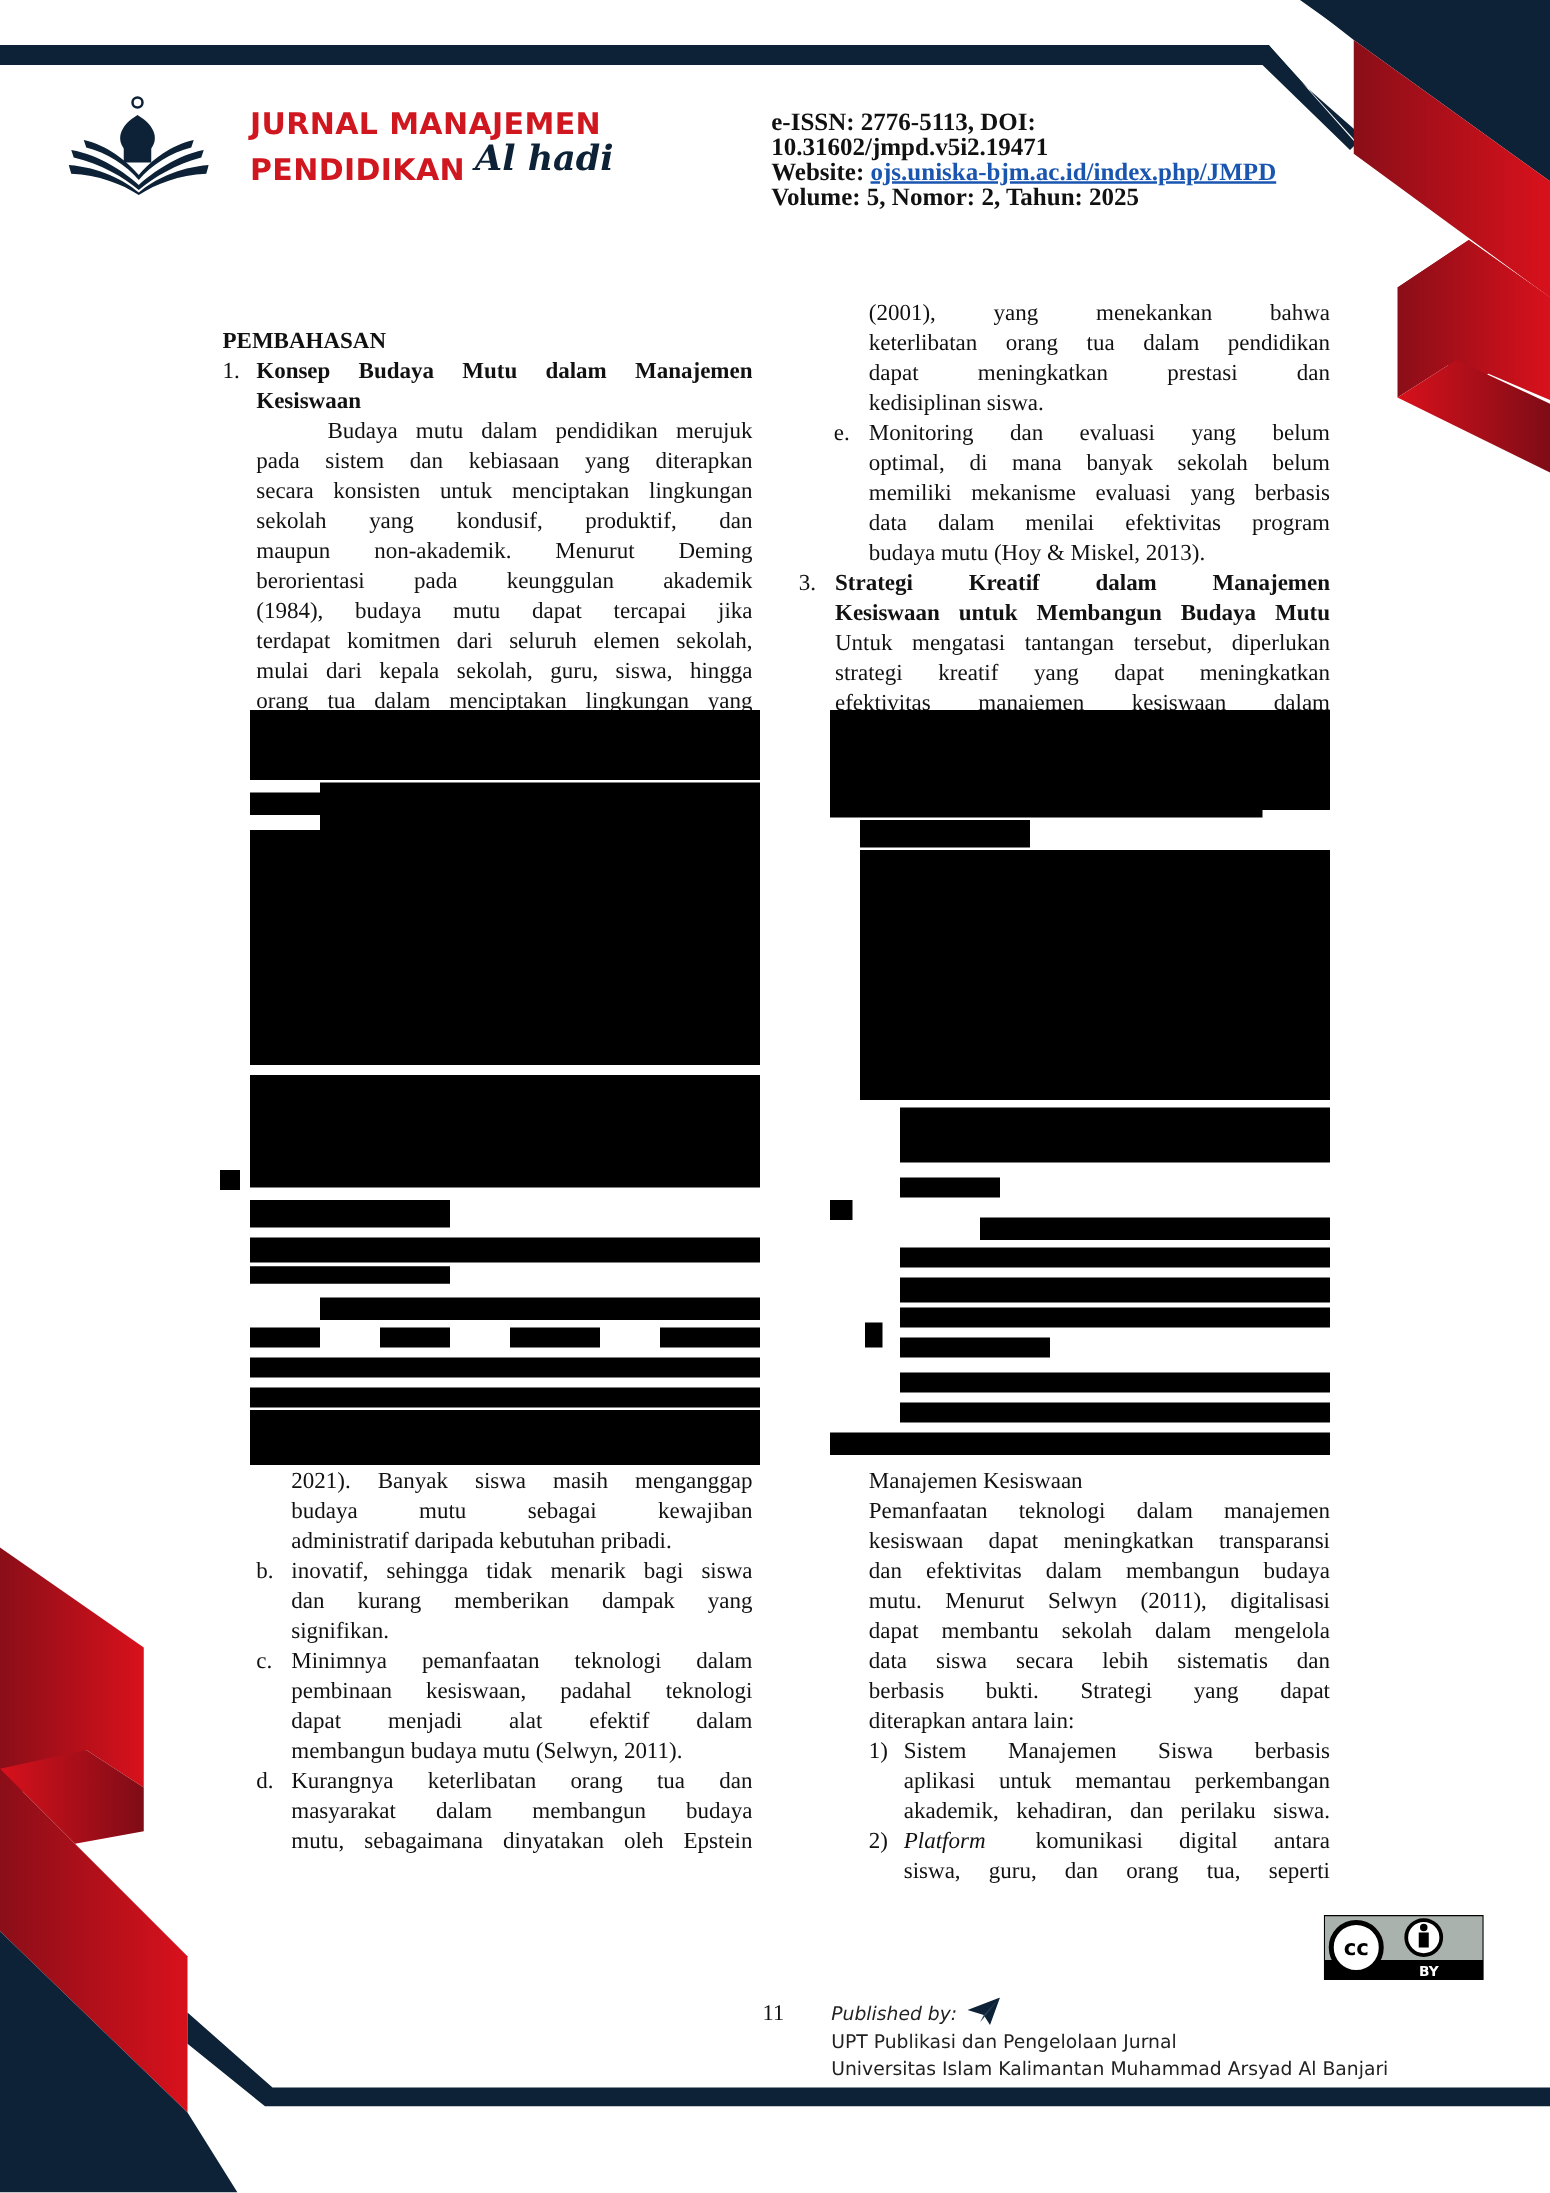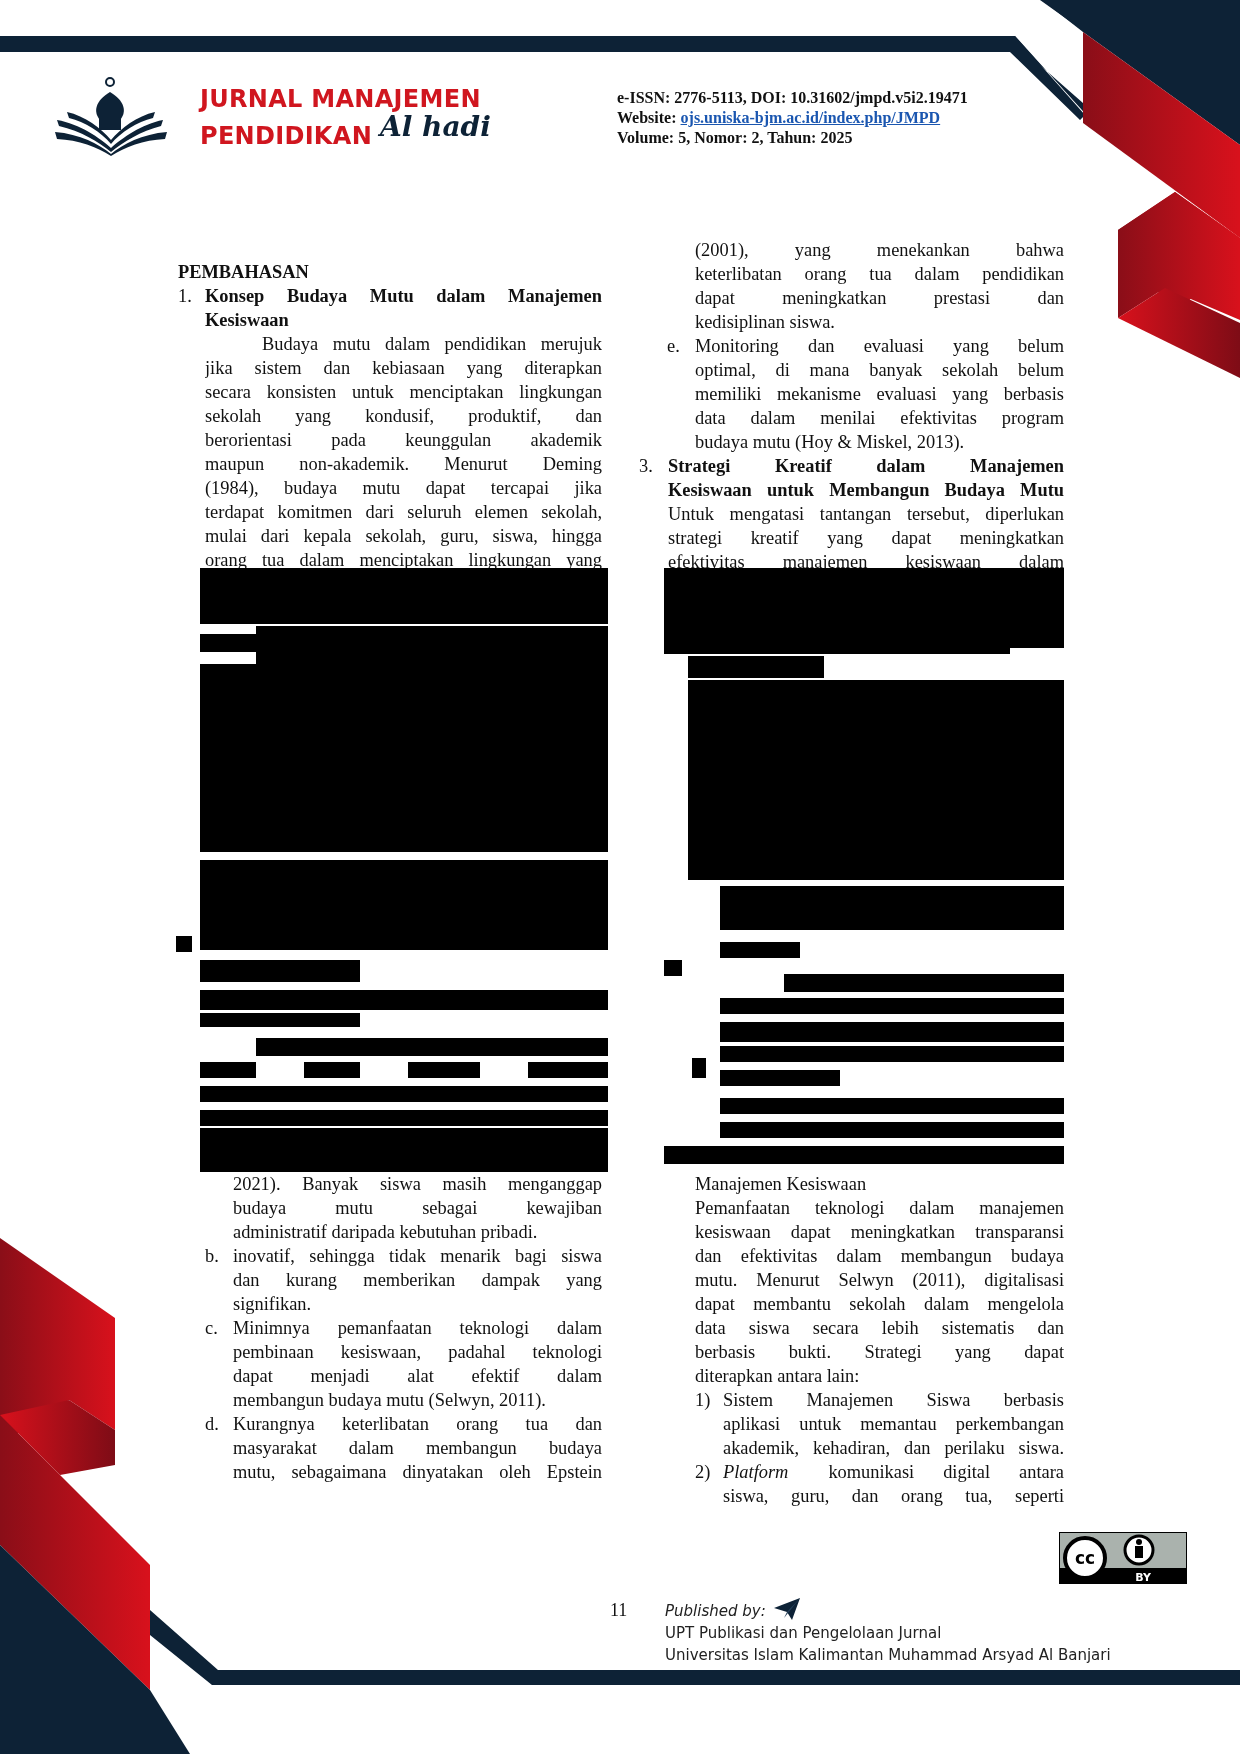--- a/index.html
+++ b/index.html
@@ -6,21 +6,21 @@
   body { width: 1240px; height: 1754px; position: relative; background: #ffffff; overflow: hidden;
          font-family: "Liberation Serif", "DejaVu Serif", serif; color: #111; }
   .abs { position: absolute; }
   .deco svg { display: block; }
 
   
   .logo-title { font-family: "DejaVu Sans", "Liberation Sans", sans-serif; font-weight: bold; color: #d0161f;
                 font-size: 24px; letter-spacing: 0.3px; line-height: 30px; }
   .logo-script { font-family: "DejaVu Serif", "Liberation Serif", serif; font-style: italic; font-weight: bold;
                  color: #0d2236; font-size: 28px; }
-  .meta { font-family: "Liberation Serif", serif; font-weight: bold; font-size: 16px; line-height: 20px; color: #111; }
+  .meta { font-family: "Liberation Serif", serif; font-weight: bold; font-size: 20px; line-height: 20px; color: #111; }
   .meta a { color: #1a56b0; text-decoration: underline; }
 
   
   .col { position: absolute; font-size: 18.4px; line-height: 24px; text-align: justify; }
   .line { display: block; height: 24px; white-space: nowrap; overflow: hidden; text-align: justify; text-align-last: justify; }
   .line.last { text-align-last: left; }
   .bold { font-weight: bold; }
   .item { position: relative; }
   .marker { position: absolute; left: 0; }
   .redact { position: absolute; background: #000; }
@@ -86,25 +86,25 @@
   <div>Volume: 5, Nomor: 2, Tahun: 2025</div>
 </div>
 
 <div class="col" style="left:178px;top:260px;width:424px;">
   <span class="line last bold">PEMBAHASAN</span>
   <div class="item" style="padding-left:27px;">
     <span class="marker">1.</span>
     <span class="line bold">Konsep Budaya Mutu dalam Manajemen</span>
     <span class="line last bold">Kesiswaan</span>
     <span class="line" style="padding-left:57px;">Budaya mutu dalam pendidikan merujuk</span>
-    <span class="line">jika sistem dan kebiasaan yang diterapkan</span>
+    <span class="line">pada sistem dan kebiasaan yang diterapkan</span>
     <span class="line">secara konsisten untuk menciptakan lingkungan</span>
     <span class="line">sekolah yang kondusif, produktif, dan</span>
+    <span class="line">maupun non-akademik. Menurut Deming</span>
     <span class="line">berorientasi pada keunggulan akademik</span>
-    <span class="line">maupun non-akademik. Menurut Deming</span>
     <span class="line">(1984), budaya mutu dapat tercapai jika</span>
     <span class="line">terdapat komitmen dari seluruh elemen sekolah,</span>
     <span class="line">mulai dari kepala sekolah, guru, siswa, hingga</span>
     <span class="line">orang tua dalam menciptakan lingkungan yang</span>
   </div>
 </div>
 
 <div class="abs" style="left:200px;top:568px;width:408px;height:600px;">
   <div class="redact" style="left:0;top:0;width:408px;height:56px;"></div>
   <div class="redact" style="left:0;top:66px;width:170px;height:18px;"></div>

